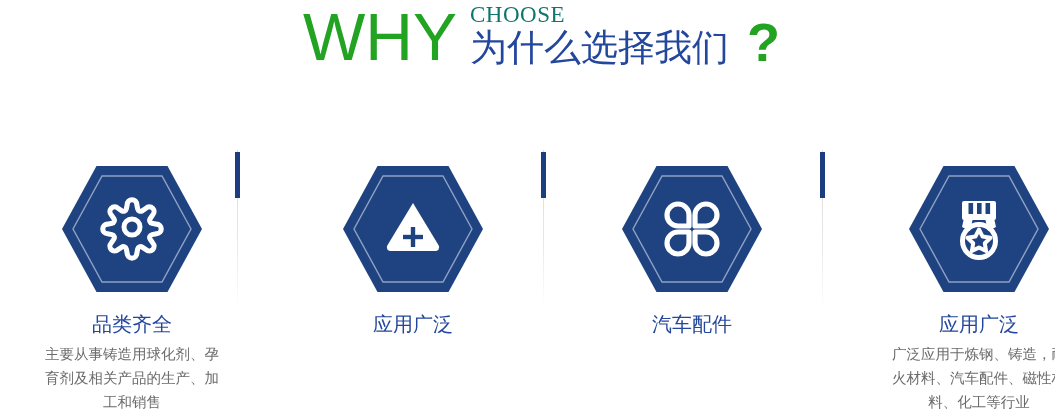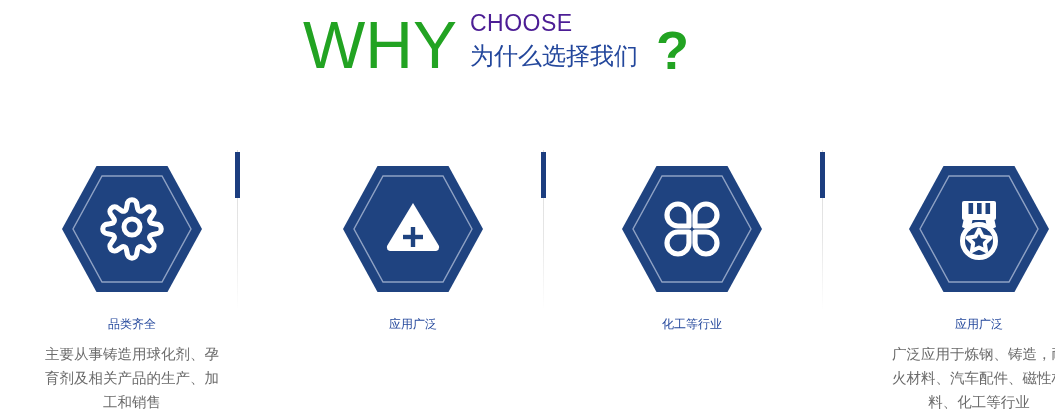--- a/index.html
+++ b/index.html
@@ -22,46 +22,45 @@
     top: 0;
     width: 1055px;
     height: 95px;
   }
   .header-inner {
     position: absolute;
     left: 303px;
     top: 0;
     display: flex;
     align-items: flex-start;
-    margin-top: 8px;
   }
   .why-word {
     color: #22a322;
     font-size: 66px;
     line-height: 74px;
     font-weight: 400;
     letter-spacing: 0px;
     font-family: "Liberation Sans", sans-serif;
   }
   .header-stack {
     display: flex;
     flex-direction: column;
     margin-left: 13px;
     padding-top: 2px;
   }
   .choose-word {
-    color: #4c1d95;
+    color: #0f766e;
     font-size: 23px;
     line-height: 26px;
     letter-spacing: 0.5px;
-    font-family: Liberation Sans, sans-serif;
+    font-family: Liberation Serif, serif;
   }
   .header-cn {
     color: #23479c;
-    font-size: 24px;
+    font-size: 37px;
     line-height: 36px;
     letter-spacing: 0px;
     font-family: "DejaVu Sans", sans-serif;
     margin-top: 2px;
   }
   .qmark {
     color: #22a322;
     font-size: 54px;
     line-height: 60px;
     font-weight: 700;
@@ -99,21 +98,21 @@
   }
   .hexwrap svg { display: block; }
 
   .col-title {
     position: absolute;
     left: 0;
     top: 163px;
     width: 100%;
     text-align: center;
     color: #23479c;
-    font-size: 12px;
+    font-size: 20px;
     line-height: 22px;
     font-family: "DejaVu Sans", sans-serif;
   }
   .col-desc {
     position: absolute;
     left: 0;
     top: 192px;
     width: 100%;
     text-align: center;
     color: #6b6b6b;
@@ -204,21 +203,21 @@
         <polygon points="35.5,1 106.5,1 141,64 106.5,127 35.5,127 1,64" fill="#1f4380"></polygon>
         <polygon points="41,11 101,11 130,64 101,117 41,117 12,64" fill="none" stroke="#8fa2c4" stroke-width="1.4"></polygon>
         <g fill="none" stroke="#ffffff" stroke-width="5.2" stroke-linejoin="round" stroke-linecap="round">
           <path d="M 68,61 L 57,61 A 11 11 0 1 1 68,50 Z"></path>
           <path d="M 74,61 L 74,50 A 11 11 0 1 1 85,61 Z"></path>
           <path d="M 68,67 L 68,78 A 11 11 0 1 1 57,67 Z"></path>
           <path d="M 74,67 L 85,67 A 11 11 0 1 1 74,78 Z"></path>
         </g>
       </svg>
     </div>
-    <div class="col-title">化工等行业</div>
+    <div class="col-title">汽车配件</div>
   </div>
 
   <div class="col col-3">
     <div class="hexwrap">
       <svg width="142" height="128" viewBox="0 0 142 128">
         <polygon points="35.5,1 106.5,1 141,64 106.5,127 35.5,127 1,64" fill="#1f4380"></polygon>
         <polygon points="41,11 101,11 130,64 101,117 41,117 12,64" fill="none" stroke="#8fa2c4" stroke-width="1.4"></polygon>
 
         <g fill="#ffffff">
           <rect x="54" y="36" width="34" height="19" rx="2"></rect>

